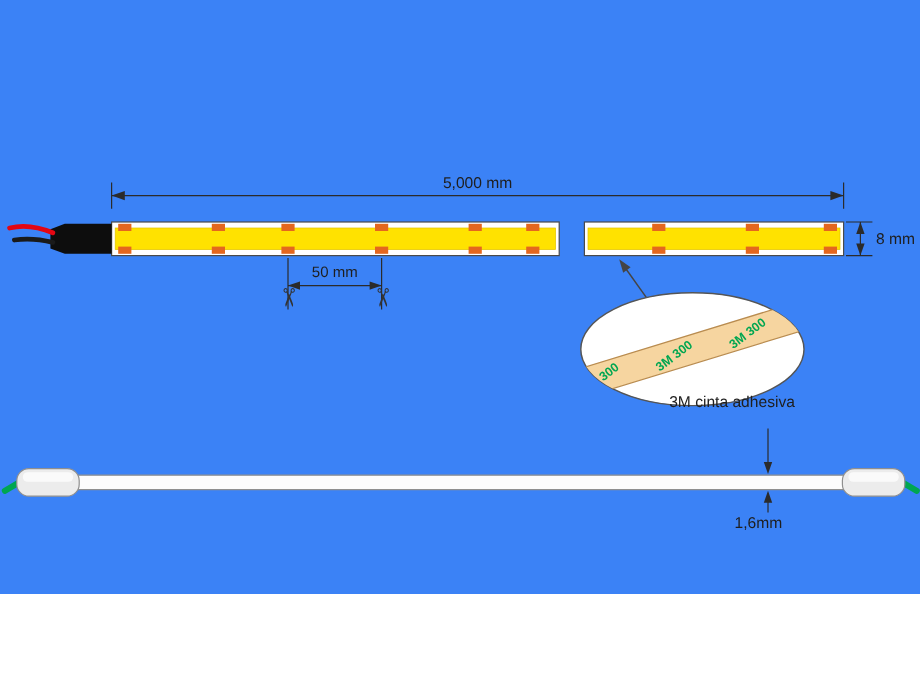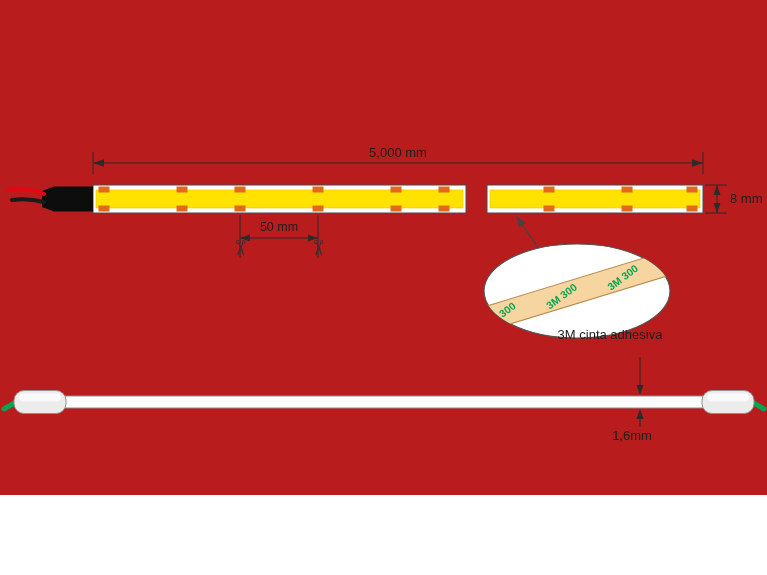--- a/index.html
+++ b/index.html
@@ -1,16 +1,16 @@
 <!DOCTYPE html>
 <html><head>
 <meta charset="utf-8">
 <style>
   html, body { margin: 0; padding: 0; background: #ffffff; }
-  .page { position: relative; width: 767px; height: 495px; background: #b91c1c; overflow: hidden; }
+  .page { position: relative; width: 767px; height: 495px; background: #3b82f6; overflow: hidden; }
   svg text { font-family: "Liberation Sans", "DejaVu Sans", sans-serif; }
   .dim line { stroke: #2b2b2b; stroke-width: 1; }
   .dim polygon { fill: #2b2b2b; }
   .t13 { font-size: 13px; fill: #1e1e1e; }
   .t12 { font-size: 12.5px; fill: #1e1e1e; }
   .mid { text-anchor: middle; }
   .tape-text text { font-size: 10.5px; font-weight: bold; text-anchor: middle; }
   .scissors { font-size: 21px; fill: #333333; text-anchor: middle; dominant-baseline: central; }
 </style>
 </head>

